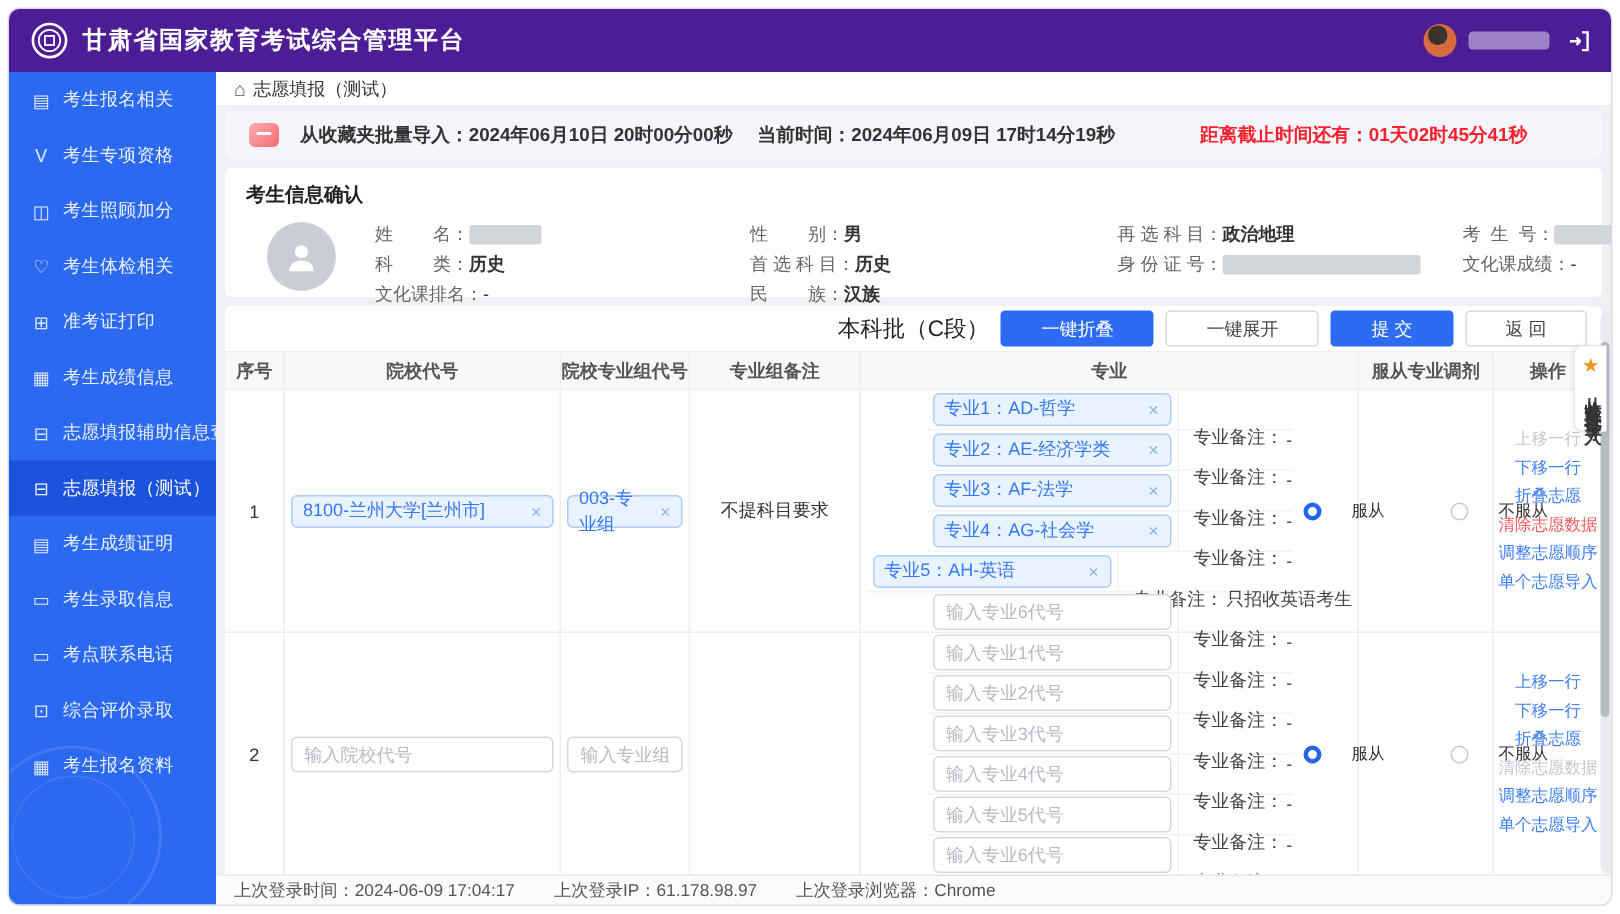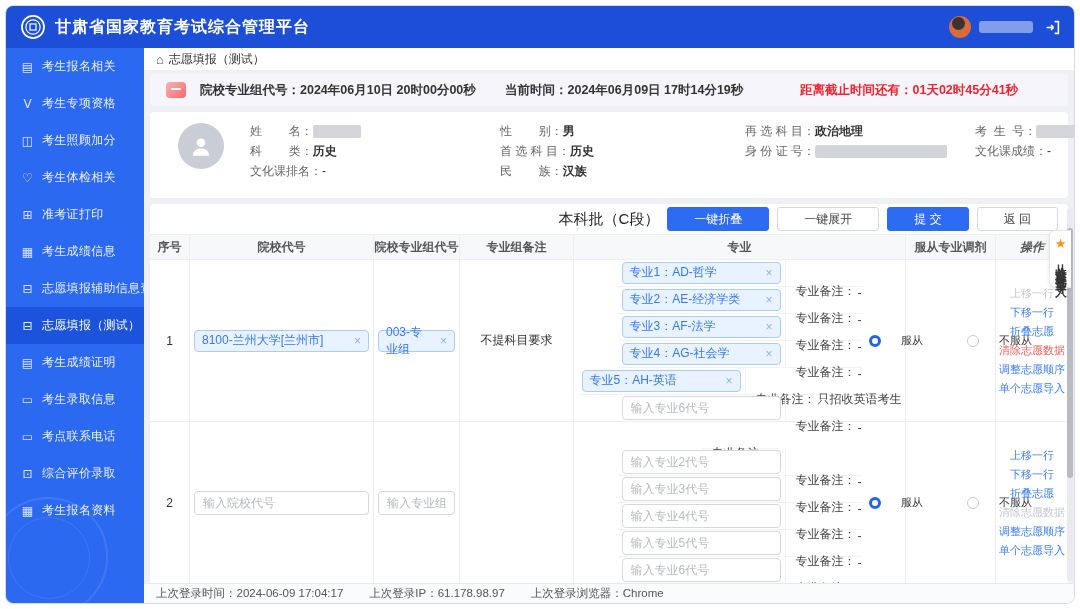--- a/index.html
+++ b/index.html
@@ -1,20 +1,20 @@
 <!DOCTYPE html>
 <html><head>
 <meta charset="utf-8">
 <style>
   * { margin:0; padding:0; box-sizing:border-box; }
   html,body { width:1080px; height:609px; background:#fff; font-family:"Liberation Sans","DejaVu Sans",sans-serif; }
   .frame { position:absolute; left:5px; top:5px; width:1070px; height:599px; border:1px solid #d8dce3; border-radius:8px; overflow:hidden; background:#eef0f4; }
 
   
-  .hdr { position:absolute; left:0; top:0; width:100%; height:42px; background:#1d4ed8; display:flex; align-items:center; padding:0 14px; z-index:30; }
+  .hdr { position:absolute; left:0; top:0; width:100%; height:42px; background:#4c1d95; display:flex; align-items:center; padding:0 14px; z-index:30; }
   .hdr .logo { width:26px; height:26px; margin-right:9px; flex:none; }
   .hdr .title { color:#fff; font-size:16px; font-weight:bold; letter-spacing:1px; }
   .hdr .spacer { flex:1; }
   .avatar { width:22px; height:22px; border-radius:50%; background:#d96a3f; overflow:hidden; position:relative; flex:none; }
   .avatar::after { content:""; position:absolute; left:3px; top:1px; width:13px; height:13px; border-radius:50%; background:#3a3330; }
   .mask-white { width:54px; height:12px; border-radius:3px; background:rgba(255,255,255,.45); margin:0 12px 0 8px; }
   .logout { width:15px; height:15px; }
 
   
   .sidebar { position:absolute; left:0; top:42px; width:138px; bottom:0; background:#2c69f1; overflow:hidden; z-index:20; }
@@ -56,21 +56,21 @@
   
   .tcard { position:absolute; left:6px; right:6px; top:156px; bottom:0; background:#fff; border-radius:4px 4px 0 0; overflow:hidden; }
   .t-head { height:30px; position:relative; display:flex; align-items:center; justify-content:center; }
   .t-title { font-size:15px; font-weight:normal; color:#222; }
   .t-btns { position:absolute; right:10px; top:3px; display:flex; gap:8px; }
   .btn { height:24px; padding:0 26px; font-size:12px; border-radius:3px; border:1px solid #d9d9d9; background:#fff; color:#444; cursor:pointer; white-space:nowrap; font-family:inherit; }
   .btn.primary { background:#2e6bf3; border-color:#2e6bf3; color:#fff; }
 
   .grid-head { display:flex; height:26px; background:#f7f8fa; border-top:1px solid #ebeef5; border-bottom:1px solid #ebeef5; font-size:12px; font-weight:bold; color:#555; }
   .grid-head > div { display:flex; align-items:center; justify-content:center; border-right:1px solid #ebeef5; }
-  .grid-head > div:last-child { border-right:none;font-style:italic; }
+  .grid-head > div:last-child { border-right:none; }
 
   .c-idx{width:40px;flex:none;} .c-col{width:184px;flex:none;} .c-grp{width:86px;flex:none;}
   .c-gnote{width:114px;flex:none;}
   .c-majhead{width:332px;flex:none;} .c-adj{width:90px;flex:none;} .c-act{flex:1;}
 
   .t-row { display:flex; height:162px; border-bottom:1px solid #ebeef5; font-size:12px; color:#333; }
   .t-row > .cell { border-right:1px solid #ebeef5; display:flex; align-items:center; justify-content:center; }
   .t-row > .cell:last-child { border-right:none; }
   .majors { flex-direction:column; align-items:stretch; justify-content:flex-start; width:332px; flex:none; padding:0; }
   .major-line { display:flex; height:27px; border-bottom:1px solid #f0f2f6; }
@@ -194,26 +194,27 @@
 
   <div class="main">
 
     <div class="crumb">
       <span class="home">⌂</span>
       <span>志愿填报（测试）</span>
     </div>
 
     <div class="notice">
       <span class="nicon"></span>
-      <span class="ntext nt-deadline">院校专业组代号：2024年06月10日 20时00分00秒</span>
+      <span class="ntext nt-deadline">从收藏夹批量导入：2024年06月10日 20时00分00秒</span>
       <span class="ntext nt-current">当前时间：2024年06月09日 17时14分19秒</span>
       <span class="ntext nt-count">距离截止时间还有：01天02时45分41秒</span>
     </div>
 
     <div class="card student">
+      <div class="s-title">考生信息确认</div>
       <div class="s-body">
         <div class="s-avatar">
           <svg width="26" height="26" viewBox="0 0 24 24">
             <circle cx="12" cy="9" r="4" fill="#fff"></circle>
             <path d="M4.5 21c0-4.2 3.4-6.6 7.5-6.6s7.5 2.4 7.5 6.6" fill="#fff"></path>
           </svg>
         </div>
         <div class="s-cols">
             <div class="s-col s-col1">
               <div class="s-field">
@@ -399,20 +400,23 @@
             <div class="cell c-idx">2</div>
             <div class="cell c-col">
               <div class="cell-pad"><input class="inp" placeholder="输入院校代号" style=""></div>
             </div>
             <div class="cell c-grp">
               <div class="cell-pad"><input class="inp" placeholder="输入专业组代号" style=""></div>
             </div>
             <div class="cell c-gnote"></div>
             <div class="cell majors">
               <div class="major-line">
+                <div class="ml-left">
+                  <input class="inp" placeholder="输入专业1代号" style="">
+                </div>
                 <div class="ml-right">
                   <span class="note-label">专业备注：</span>
                   <span class="note-val">-</span>
                 </div>
               </div>
               <div class="major-line">
                 <div class="ml-left">
                   <input class="inp" placeholder="输入专业2代号" style="">
                 </div>
                 <div class="ml-right">

